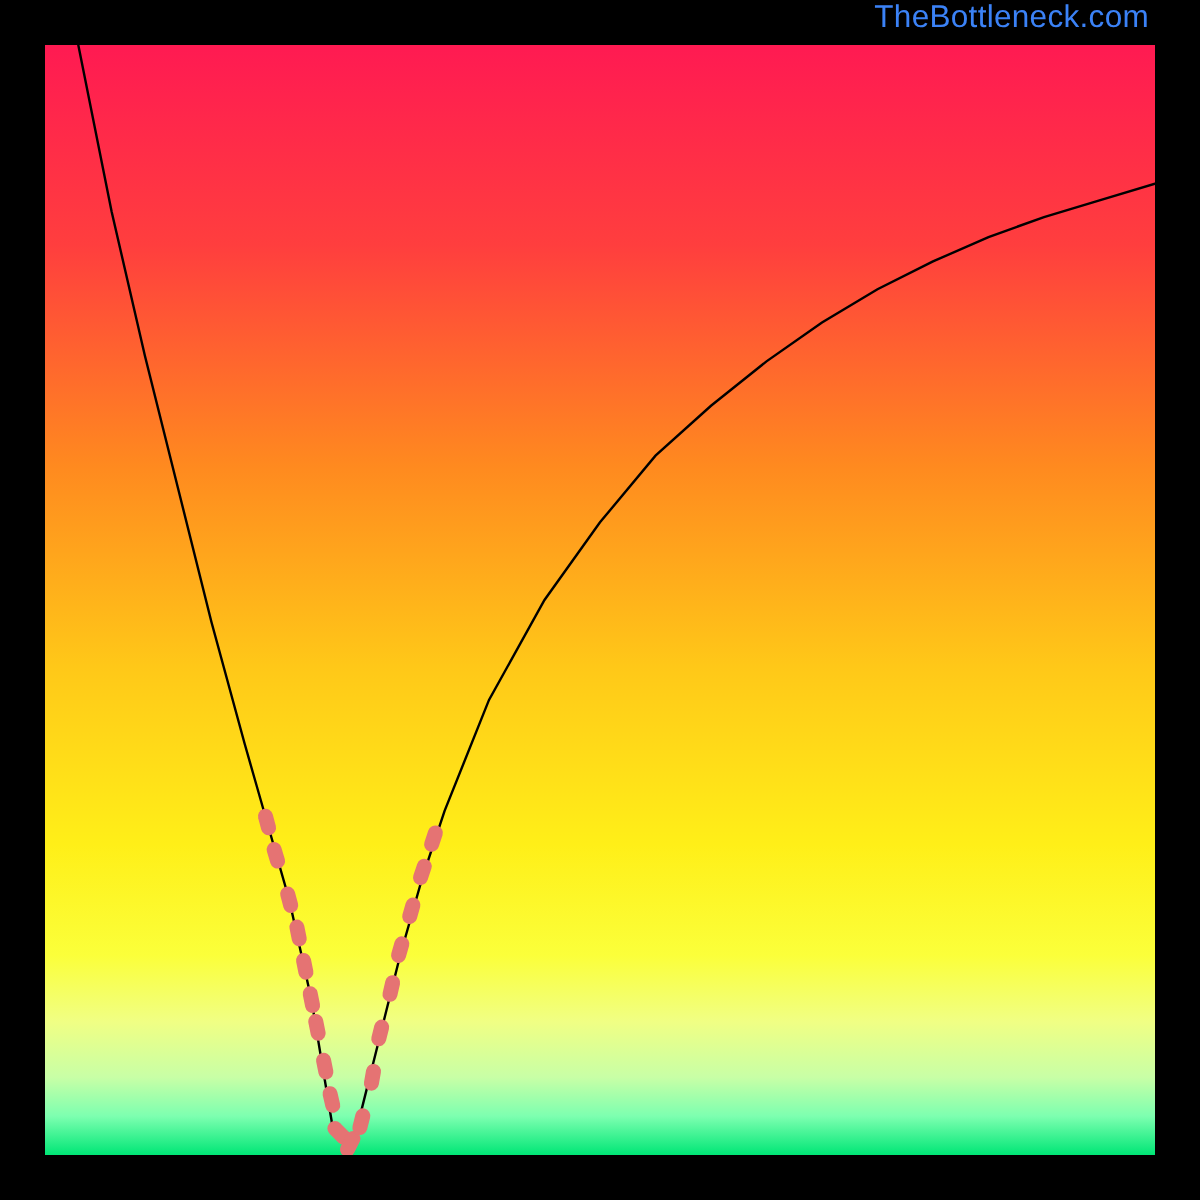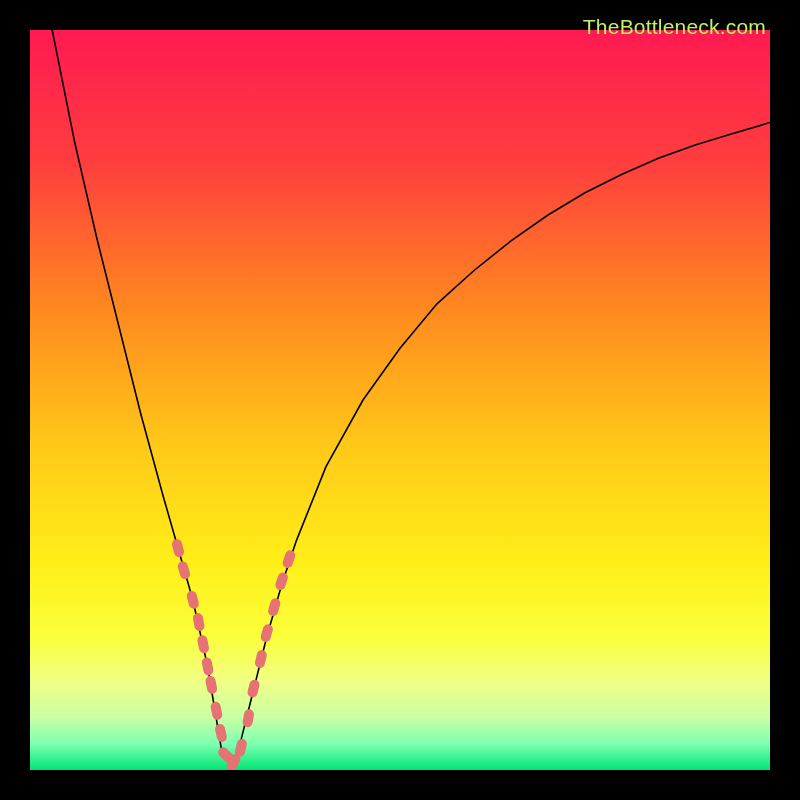--- a/index.html
+++ b/index.html
@@ -24,23 +24,23 @@
     width: 740px;
     height: 740px;
     overflow: hidden;
   }
   .gradient-bg {
     position: absolute;
     left: 0; top: 0; right: 0; bottom: 0;
   }
   .watermark {
     position: absolute;
-    top: 15px;
+    top: 0;
     right: 34px;
-    color: #bef264;
+    color: #3b82f6;
     font-size: 21px;
     font-weight: 500;
     letter-spacing: 0.2px;
     user-select: none;
   }
   svg.overlay {
     position: absolute;
     left: 0; top: 0;
     width: 740px;
     height: 740px;

